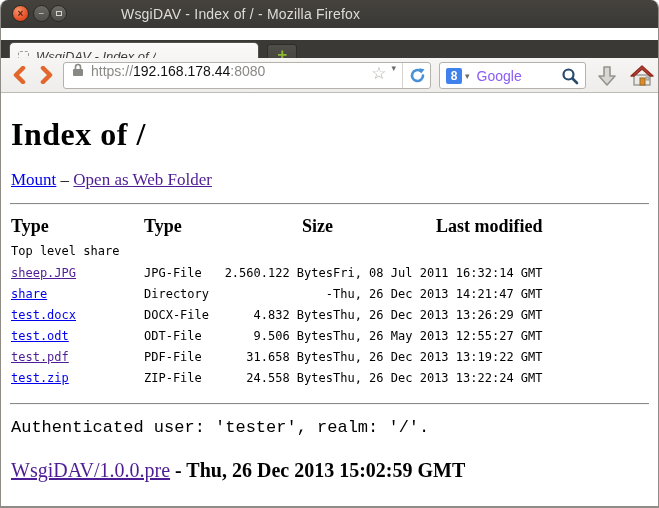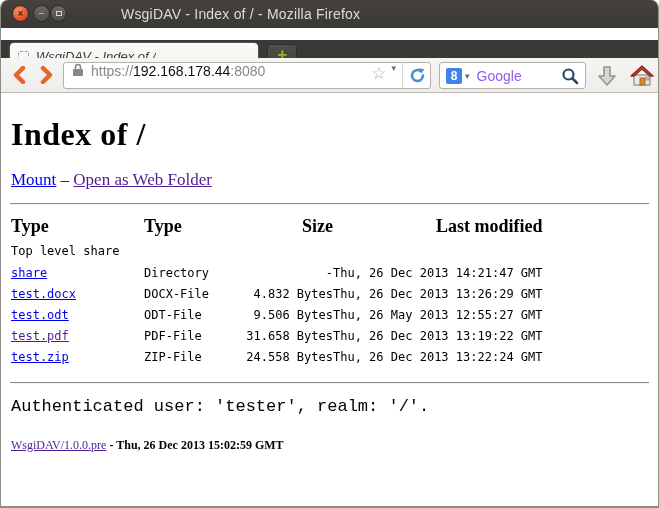--- a/index.html
+++ b/index.html
@@ -102,21 +102,21 @@
   table.files th { font-family:"Liberation Serif", serif; font-size:18px; font-weight:bold; text-align:left; padding:2px 0 5px 0; }
   table.files th.r { text-align:right; }
   table.files td { padding:2px 0; line-height:17px; white-space:nowrap; }
   td.c-name, th.c-name { width:133px; }
   td.c-type, th.c-type { width:79px; }
   td.c-size, th.c-size { width:110px; text-align:right; }
   td.c-date, th.c-date { padding-left:26px; }
   tr.share-row td { padding:1px 0 3px 0; }
 
   .auth-line { font-size:17px; margin:13px 0 0 1px;font-family:Liberation Mono, monospace; }
-  .server-line { font-size:12px; margin:22px 0 0 1px; }
+  .server-line { font-size:20px; margin:22px 0 0 1px; }
   .server-line .date-part { font-weight:bold; }
 
   svg { display:block; }
 </style>
 </head>
 <body>
 
 <div class="window">
 
   <div class="titlebar">
@@ -203,20 +203,26 @@
           <th class="c-type">Type</th>
           <th class="c-size r">Size</th>
           <th class="c-date r">Last modified</th>
         </tr>
       </thead>
       <tbody>
         <tr class="share-row">
           <td colspan="4">Top level share</td>
         </tr>
           <tr>
+    <td class="c-name"><a href="#" class="visited">sheep.JPG</a></td>
+    <td class="c-type">JPG-File</td>
+    <td class="c-size">2.560.122 Bytes</td>
+    <td class="c-date">Fri, 08 Jul 2011 16:32:14 GMT</td>
+  </tr>
+          <tr>
     <td class="c-name"><a href="#" class="lnk">share</a></td>
     <td class="c-type">Directory</td>
     <td class="c-size">-</td>
     <td class="c-date">Thu, 26 Dec 2013 14:21:47 GMT</td>
   </tr>
           <tr>
     <td class="c-name"><a href="#" class="lnk">test.docx</a></td>
     <td class="c-type">DOCX-File</td>
     <td class="c-size">4.832 Bytes</td>
     <td class="c-date">Thu, 26 Dec 2013 13:26:29 GMT</td>

